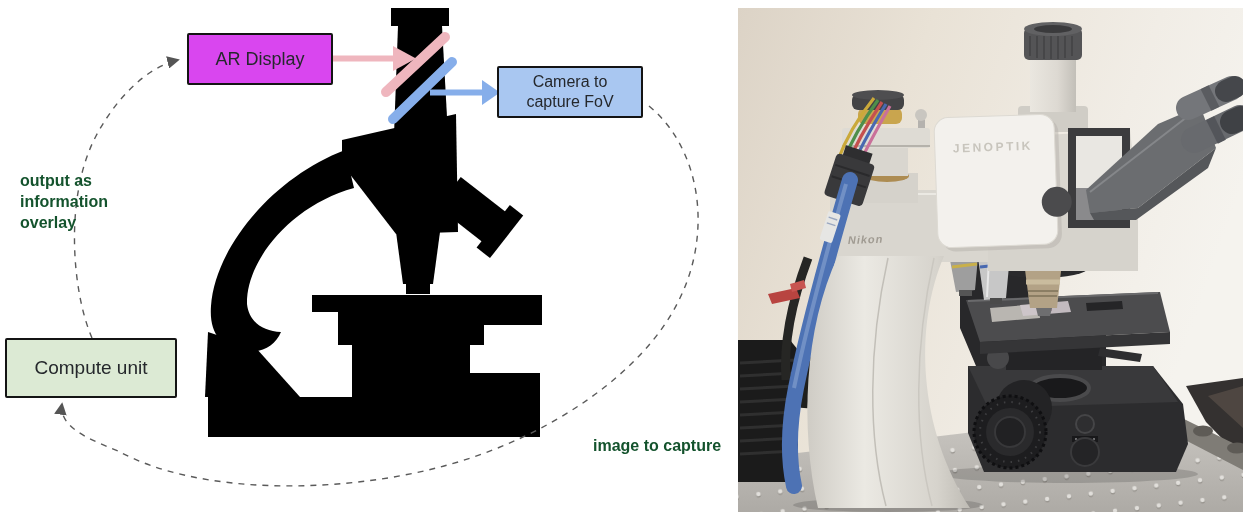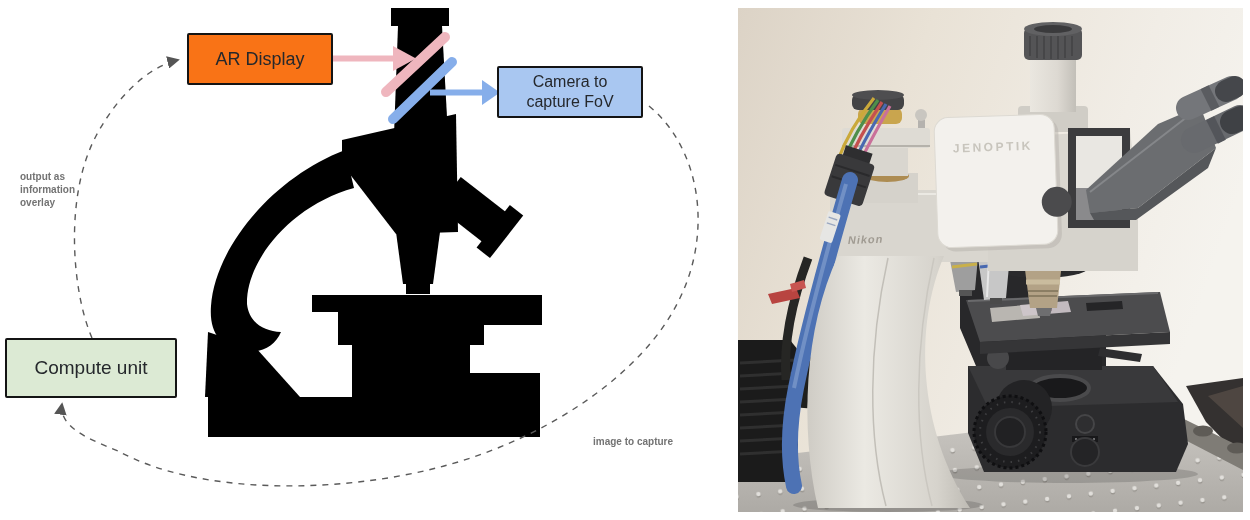--- a/index.html
+++ b/index.html
@@ -4,24 +4,24 @@
 <style>
   html,body{margin:0;padding:0;background:#ffffff;}
   .canvas{position:relative;width:1250px;height:520px;background:#ffffff;overflow:hidden;
           font-family:"Liberation Sans",sans-serif;}
   
   .diagram{position:absolute;left:0;top:0;width:720px;height:520px;}
   .diagram svg{position:absolute;left:0;top:0;}
   .dg-box{position:absolute;display:flex;align-items:center;justify-content:center;
           text-align:center;border:2px solid #141414;color:#25282c;border-radius:2px;
           box-sizing:border-box;}
-  .box-ar{left:187px;top:33px;width:146px;height:52px;background:#f97316;font-size:18px;}
+  .box-ar{left:187px;top:33px;width:146px;height:52px;background:#d946ef;font-size:18px;}
   .box-cam{left:497px;top:66px;width:146px;height:52px;background:#a9c7f1;font-size:16px;line-height:1.25;padding:0 8px;}
   .box-comp{left:5px;top:338px;width:172px;height:60px;background:#dcead4;font-size:19px;}
-  .note{position:absolute;font-weight:bold;color:#737373;font-size:10px;line-height:1.32;
+  .note{position:absolute;font-weight:bold;color:#14532d;font-size:16px;line-height:1.32;
         white-space:pre-line;}
   .note-out{left:20px;top:170px;width:110px;}
   .note-img{left:593px;top:435px;white-space:nowrap;}
   
   .photo{position:absolute;left:738px;top:8px;width:505px;height:504px;}
   .jeno-text{font-family:"Liberation Sans",sans-serif;font-weight:bold;font-size:12px;
              letter-spacing:2.5px;fill:#c8c5bd;}
   .nikon-text{font-family:"Liberation Sans",sans-serif;font-weight:bold;font-style:italic;
               font-size:11px;letter-spacing:1px;fill:#a09b92;}
 </style>

